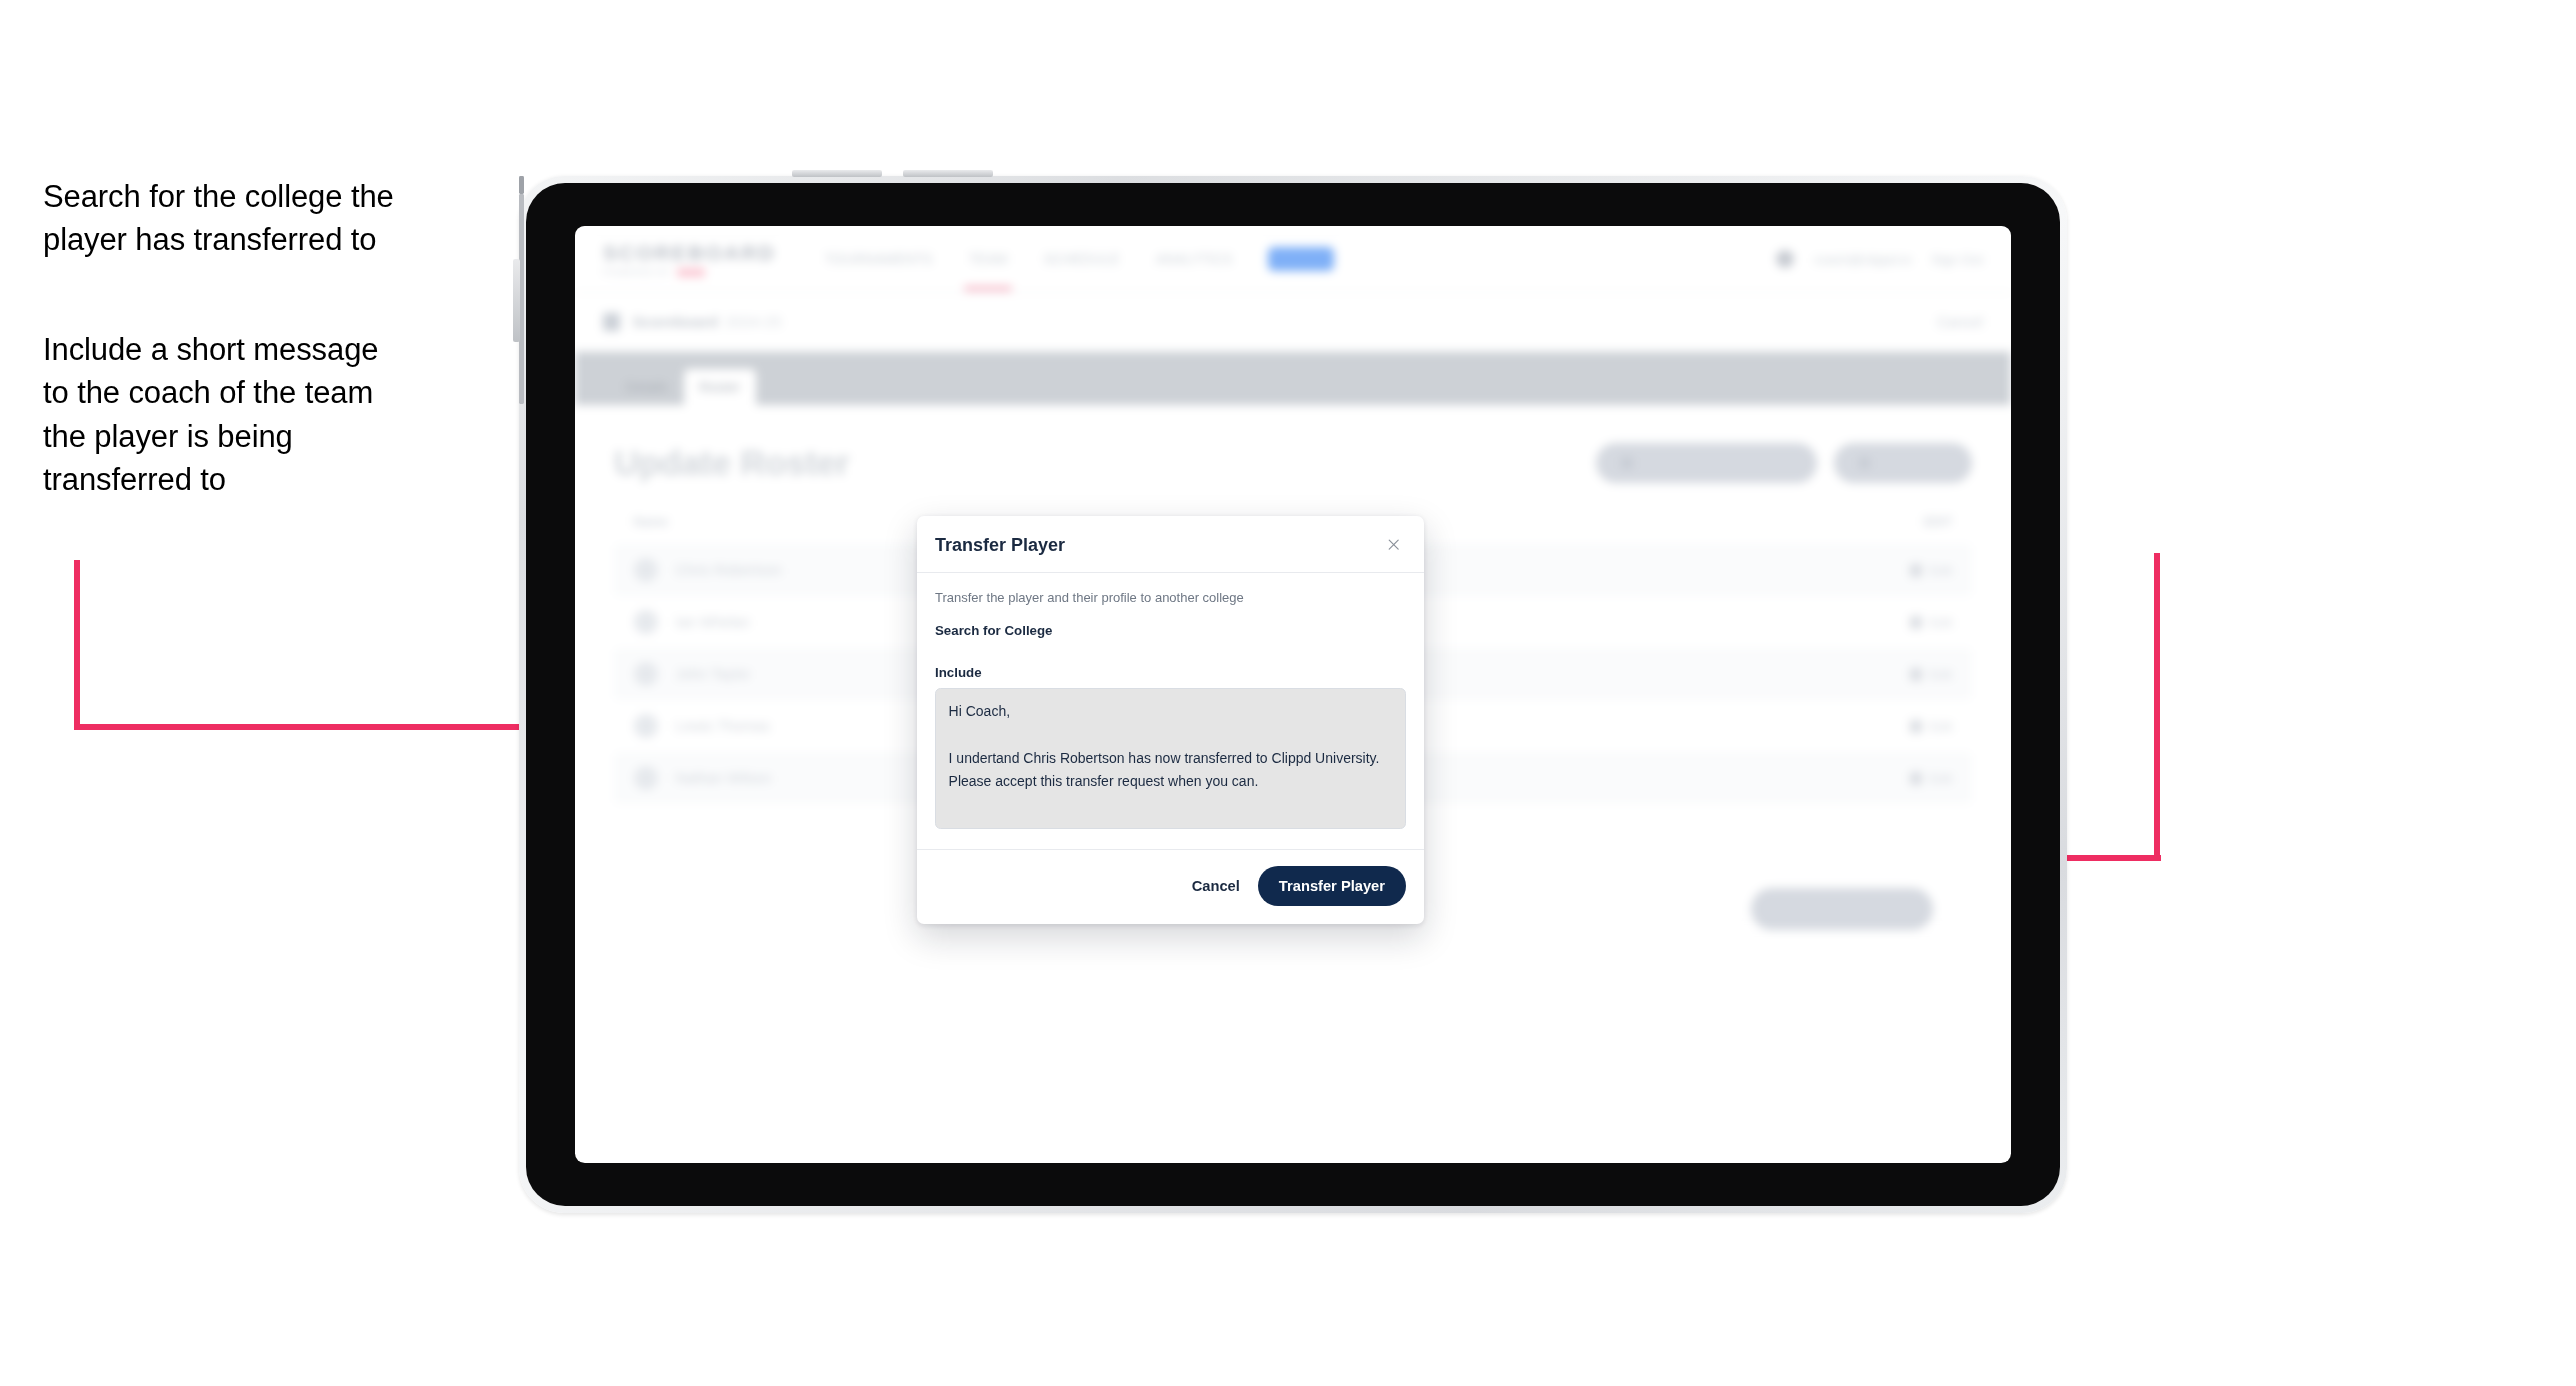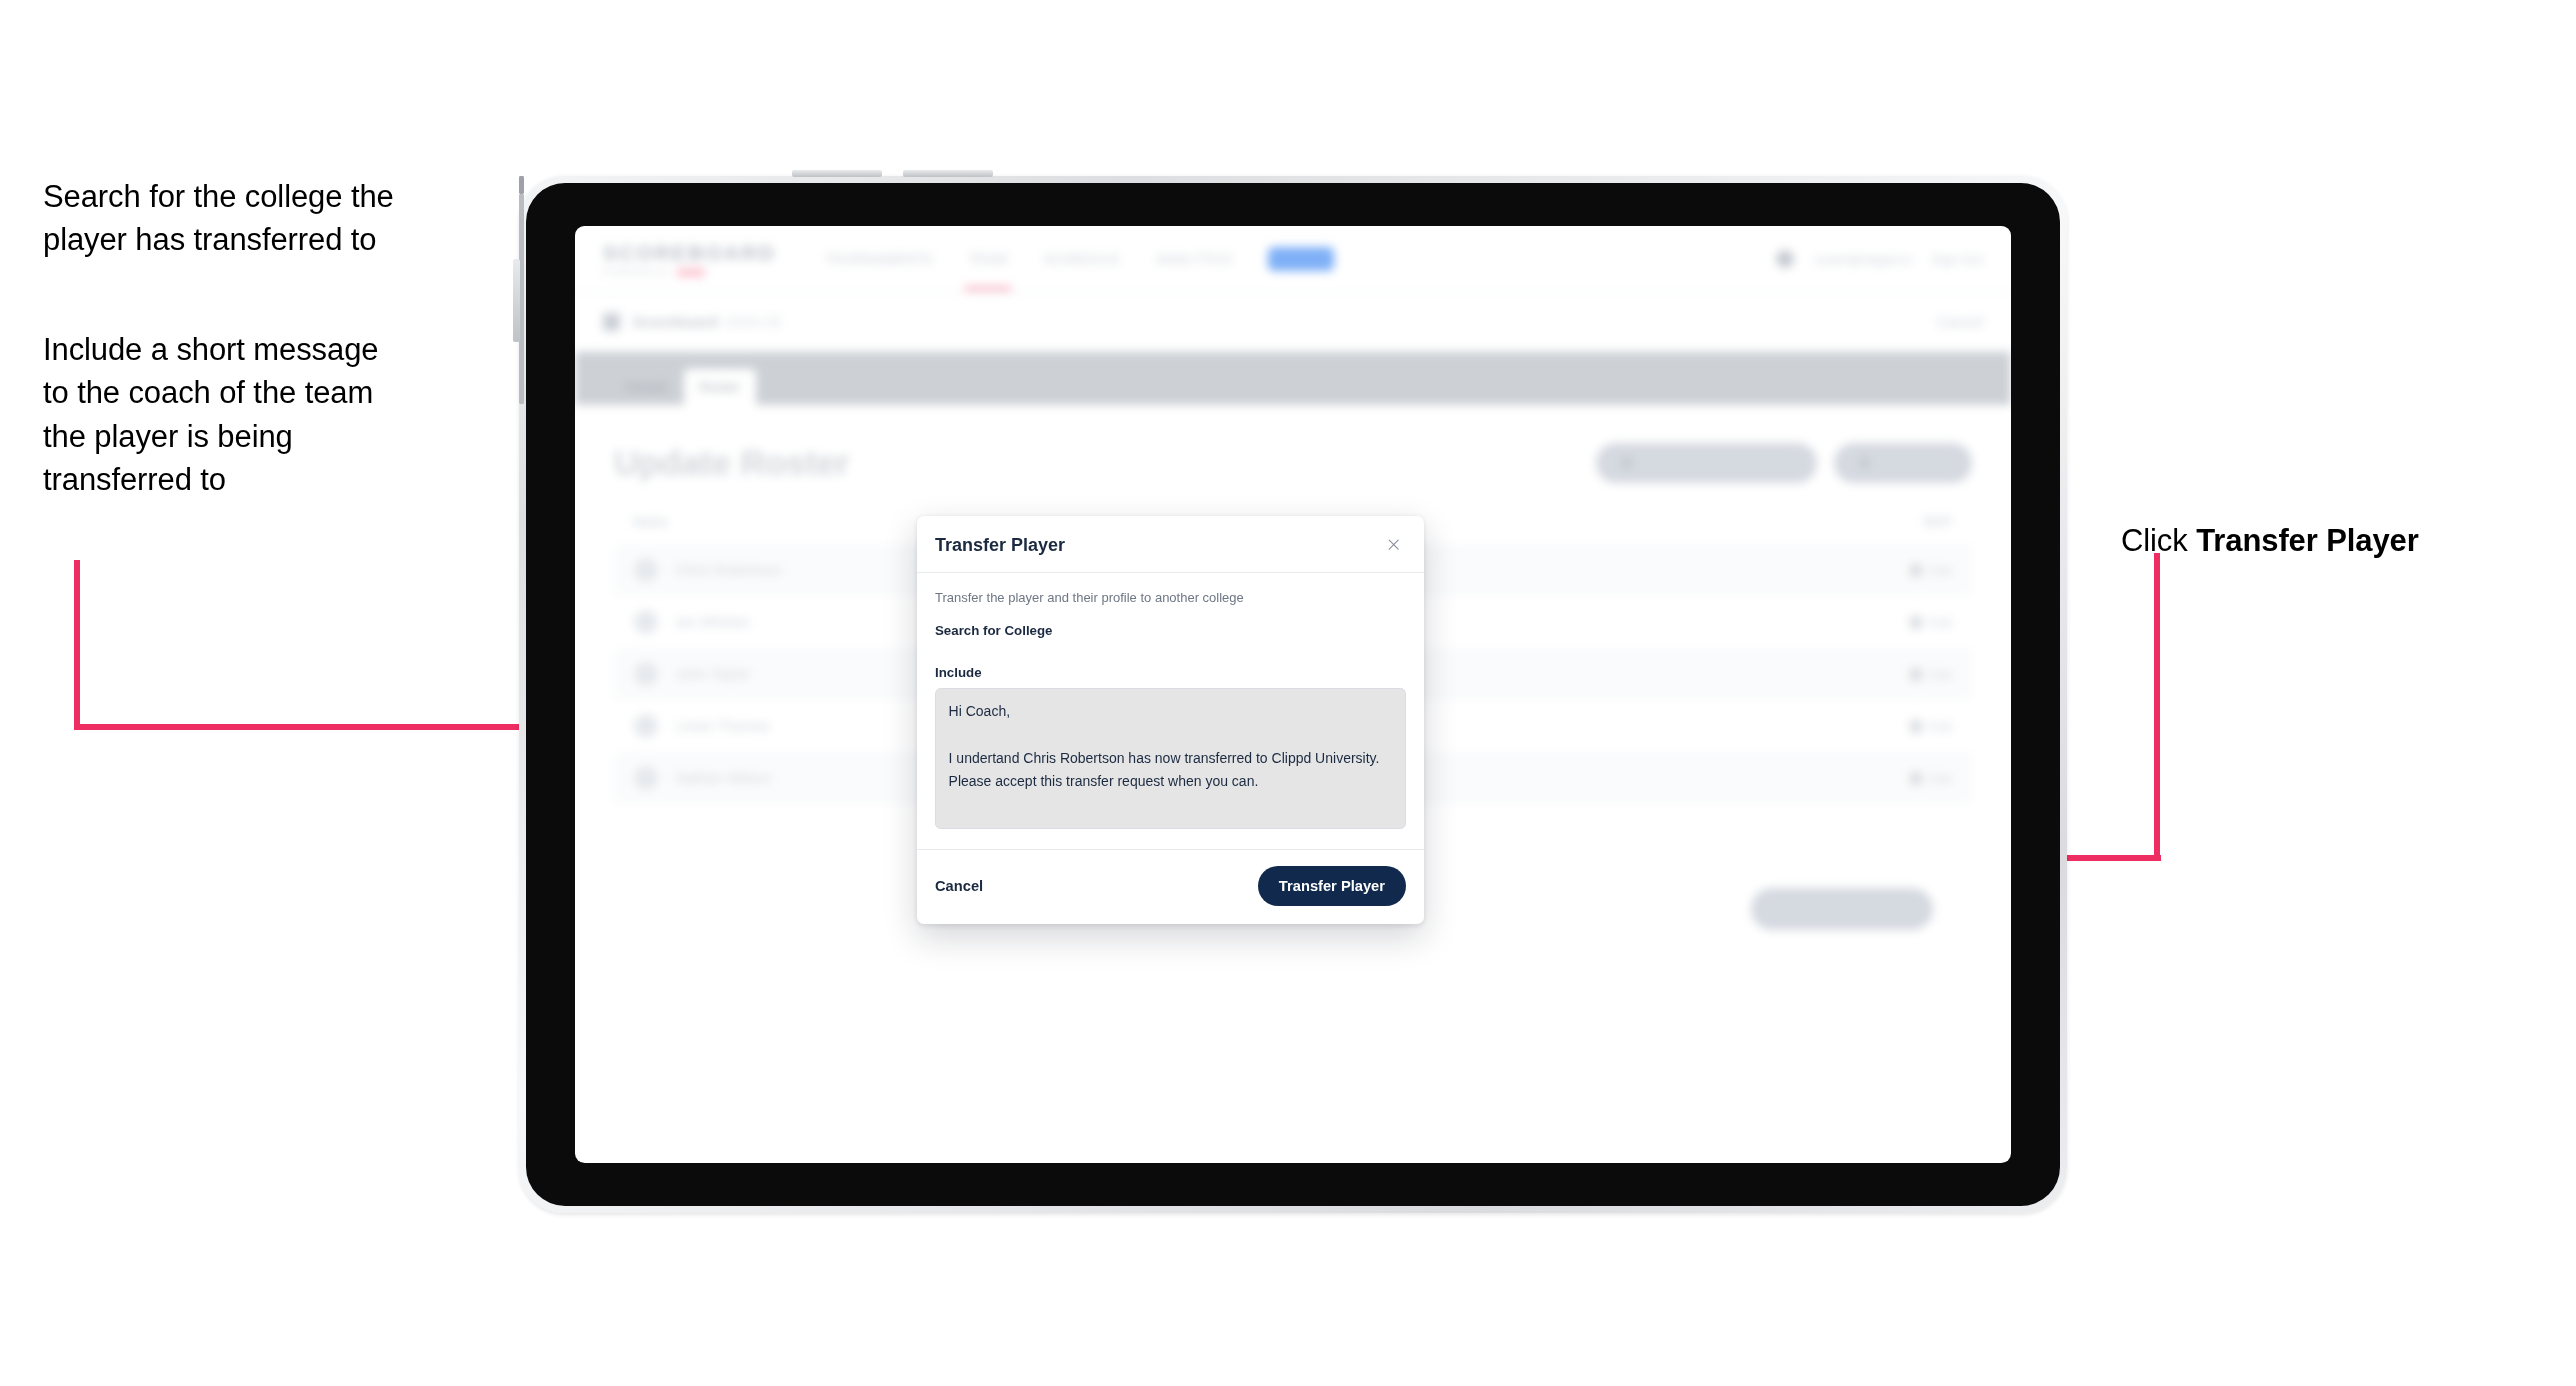--- a/index.html
+++ b/index.html
@@ -180,21 +180,21 @@
   }
   .m-gap { height: 18px; }
   .m-textarea {
     width: 100%; height: 141px;
     border: 0.7px solid #d9dde3; border-radius: 5.6px;
     font-size: 14px; color: #1b2a41; line-height: 1.65;
     padding: 11.2px 12.6px; background: #e5e5e5; resize: none;
     font-family: "Liberation Sans", sans-serif;
   }
   .m-foot {
-    display: flex; align-items: center; justify-content: space-between;
+    display: flex; align-items: center; justify-content: flex-end;
     gap: 18px; padding: 15.4px 18px 18px 18px;
     border-top: 0.7px solid #e8eaee;
   }
   .btn-cancel {
     background: none; border: none; cursor: pointer;
     font-size: 14.7px; font-weight: 600; color: #1b2a41;
     font-family: "Liberation Sans", sans-serif;
   }
   .btn-primary {
     background: #10294d; color: #fff; border: none; cursor: pointer;
@@ -212,23 +212,20 @@
 to the coach of the team
 the player is being
 transferred to</div>
   <div class="anno-text" id="anno-left-1">Search for the college the
 player has transferred to</div>
 
   <div class="arrow-line" id="lv1"></div>
   <div class="arrow-line" id="lh1"></div>
   <div class="arrow-head" id="lhead1"></div>
 
-  <div class="anno-text" id="anno-right-1">
-    <span>Click </span><b>Transfer Player</b>
-  </div>
   <div class="arrow-line" id="rv1"></div>
   <div class="arrow-line" id="rh1"></div>
   <div class="arrow-head" id="rhead1"></div>
 
   <div id="device">
     <div class="hw-btn" id="hw-vol-1"></div>
     <div class="hw-btn" id="hw-vol-2"></div>
     <div class="hw-btn" id="hw-power"></div>
     <div id="hw-antenna-2"></div>
     <div id="hw-antenna"></div>

